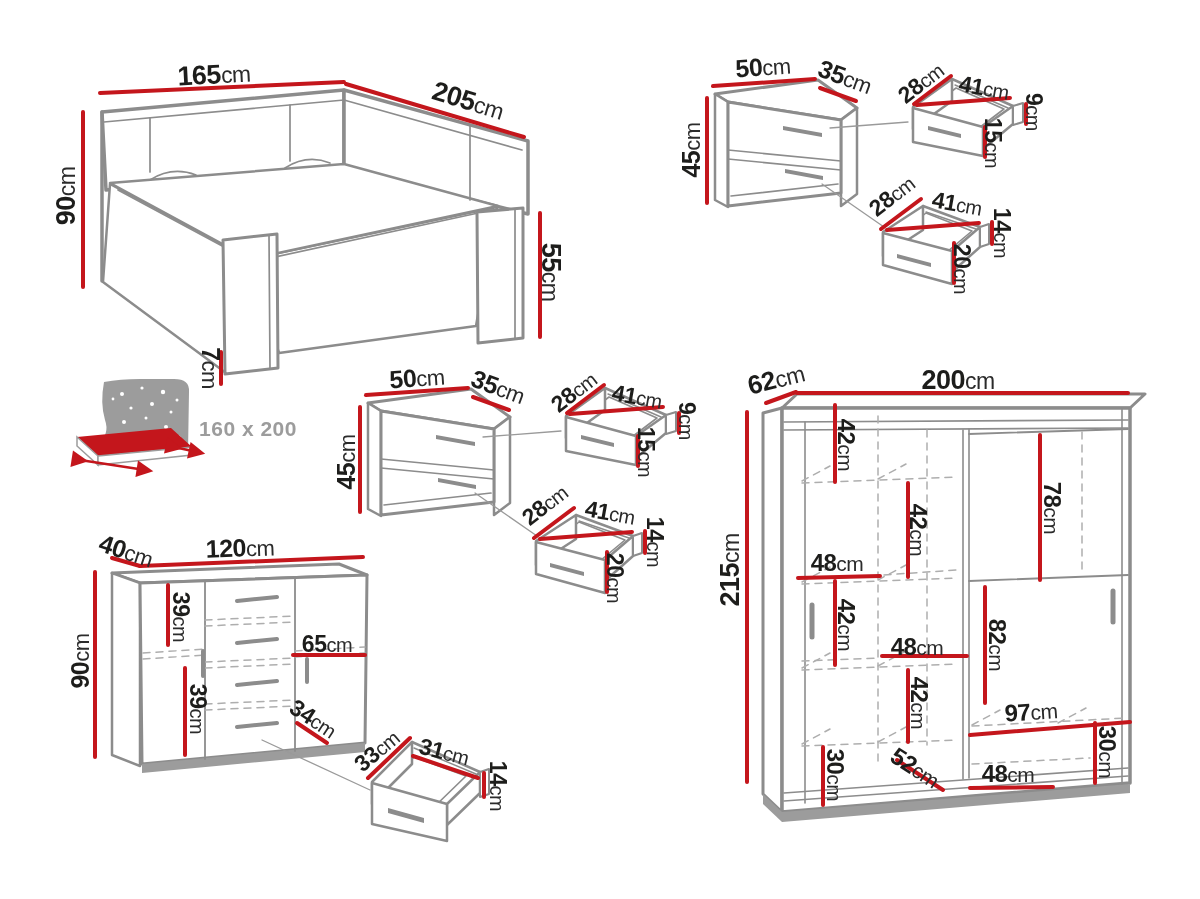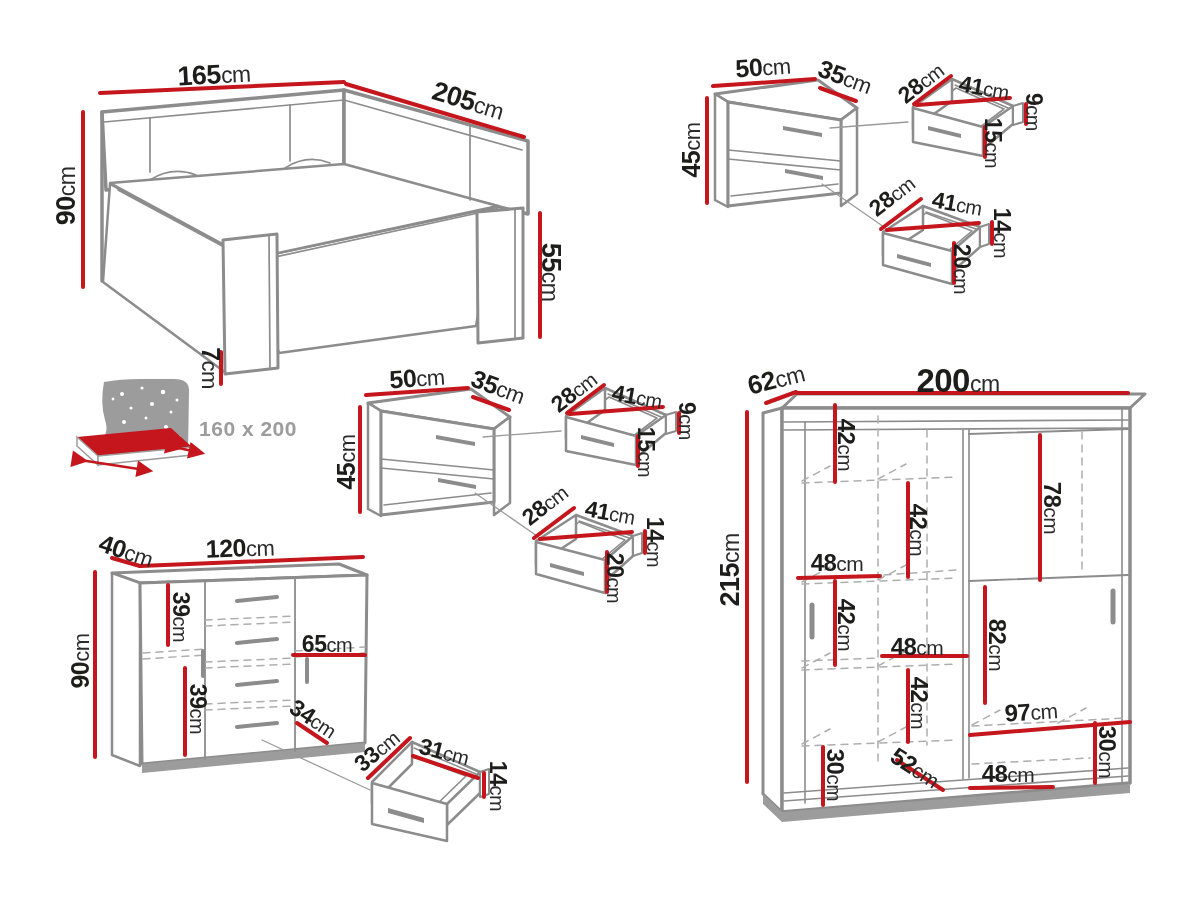--- a/index.html
+++ b/index.html
@@ -306,21 +306,21 @@
       <div class="dim" style="left: 240px; top: 548px; transform: translate(-50%, -50%) rotate(-2deg);"><span class="num" style="font-size: 25px;">120</span><span class="unit" style="font-size: 22px;">cm</span></div>
       <div class="dim" style="left: 80px; top: 661px; transform: translate(-50%, -50%) rotate(-90deg);"><span class="num" style="font-size: 25px;">90</span><span class="unit" style="font-size: 22px;">cm</span></div>
       <div class="dim" style="left: 180px; top: 617px; transform: translate(-50%, -50%) rotate(90deg);"><span class="num" style="font-size: 23px;">39</span><span class="unit" style="font-size: 20px;">cm</span></div>
       <div class="dim" style="left: 197px; top: 709px; transform: translate(-50%, -50%) rotate(90deg);"><span class="num" style="font-size: 23px;">39</span><span class="unit" style="font-size: 20px;">cm</span></div>
       <div class="dim" style="left: 327px; top: 644px; transform: translate(-50%, -50%) rotate(0deg);"><span class="num" style="font-size: 23px;">65</span><span class="unit" style="font-size: 20px;">cm</span></div>
       <div class="dim" style="left: 313px; top: 719px; transform: translate(-50%, -50%) rotate(33deg);"><span class="num" style="font-size: 23px;">34</span><span class="unit" style="font-size: 20px;">cm</span></div>
       <div class="dim" style="left: 377px; top: 751px; transform: translate(-50%, -50%) rotate(-40deg);"><span class="num" style="font-size: 23px;">33</span><span class="unit" style="font-size: 20px;">cm</span></div>
       <div class="dim" style="left: 444px; top: 752px; transform: translate(-50%, -50%) rotate(14deg);"><span class="num" style="font-size: 23px;">31</span><span class="unit" style="font-size: 20px;">cm</span></div>
       <div class="dim" style="left: 497px; top: 786px; transform: translate(-50%, -50%) rotate(90deg);"><span class="num" style="font-size: 23px;">14</span><span class="unit" style="font-size: 20px;">cm</span></div>
       <div class="dim" style="left: 776px; top: 379px; transform: translate(-50%, -50%) rotate(-14deg);"><span class="num" style="font-size: 26px;">62</span><span class="unit" style="font-size: 23px;">cm</span></div>
-      <div class="dim" style="left: 958px; top: 380px; transform: translate(-50%, -50%) rotate(0deg);"><span class="num" style="font-size: 33px;">200</span><span class="unit" style="font-size: 23px;">cm</span></div>
+      <div class="dim" style="left: 958px; top: 380px; transform: translate(-50%, -50%) rotate(0deg);"><span class="num" style="font-size: 27px;">200</span><span class="unit" style="font-size: 23px;">cm</span></div>
       <div class="dim" style="left: 730px; top: 570px; transform: translate(-50%, -50%) rotate(-90deg);"><span class="num" style="font-size: 27px;">215</span><span class="unit" style="font-size: 23px;">cm</span></div>
       <div class="dim" style="left: 846px; top: 445px; transform: translate(-50%, -50%) rotate(90deg);"><span class="num" style="font-size: 24px;">42</span><span class="unit" style="font-size: 21px;">cm</span></div>
       <div class="dim" style="left: 918px; top: 530px; transform: translate(-50%, -50%) rotate(90deg);"><span class="num" style="font-size: 24px;">42</span><span class="unit" style="font-size: 21px;">cm</span></div>
       <div class="dim" style="left: 837px; top: 563px; transform: translate(-50%, -50%) rotate(0deg);"><span class="num" style="font-size: 24px;">48</span><span class="unit" style="font-size: 21px;">cm</span></div>
       <div class="dim" style="left: 846px; top: 625px; transform: translate(-50%, -50%) rotate(90deg);"><span class="num" style="font-size: 24px;">42</span><span class="unit" style="font-size: 21px;">cm</span></div>
       <div class="dim" style="left: 917px; top: 647px; transform: translate(-50%, -50%) rotate(0deg);"><span class="num" style="font-size: 24px;">48</span><span class="unit" style="font-size: 21px;">cm</span></div>
       <div class="dim" style="left: 919px; top: 703px; transform: translate(-50%, -50%) rotate(90deg);"><span class="num" style="font-size: 24px;">42</span><span class="unit" style="font-size: 21px;">cm</span></div>
       <div class="dim" style="left: 1052px; top: 508px; transform: translate(-50%, -50%) rotate(90deg);"><span class="num" style="font-size: 24px;">78</span><span class="unit" style="font-size: 21px;">cm</span></div>
       <div class="dim" style="left: 997px; top: 645px; transform: translate(-50%, -50%) rotate(90deg);"><span class="num" style="font-size: 24px;">82</span><span class="unit" style="font-size: 21px;">cm</span></div>
       <div class="dim" style="left: 1031px; top: 712px; transform: translate(-50%, -50%) rotate(-4deg);"><span class="num" style="font-size: 24px;">97</span><span class="unit" style="font-size: 21px;">cm</span></div>

